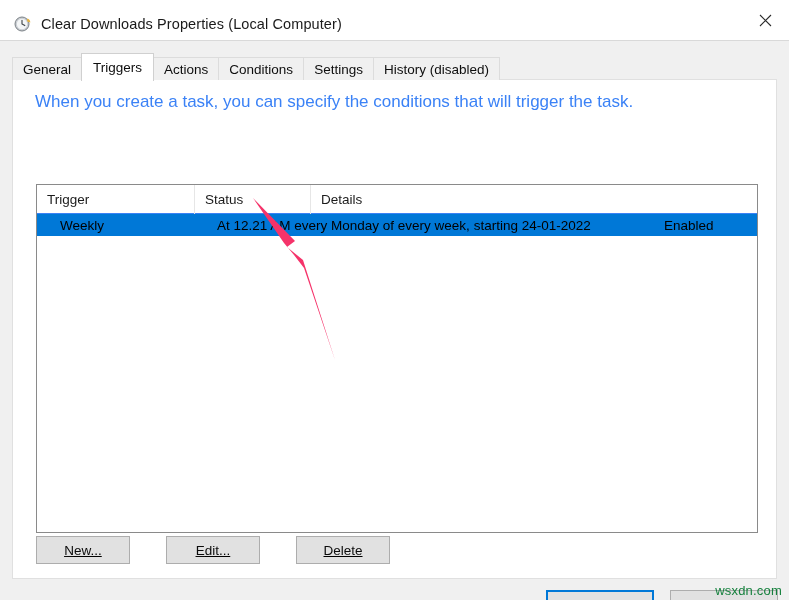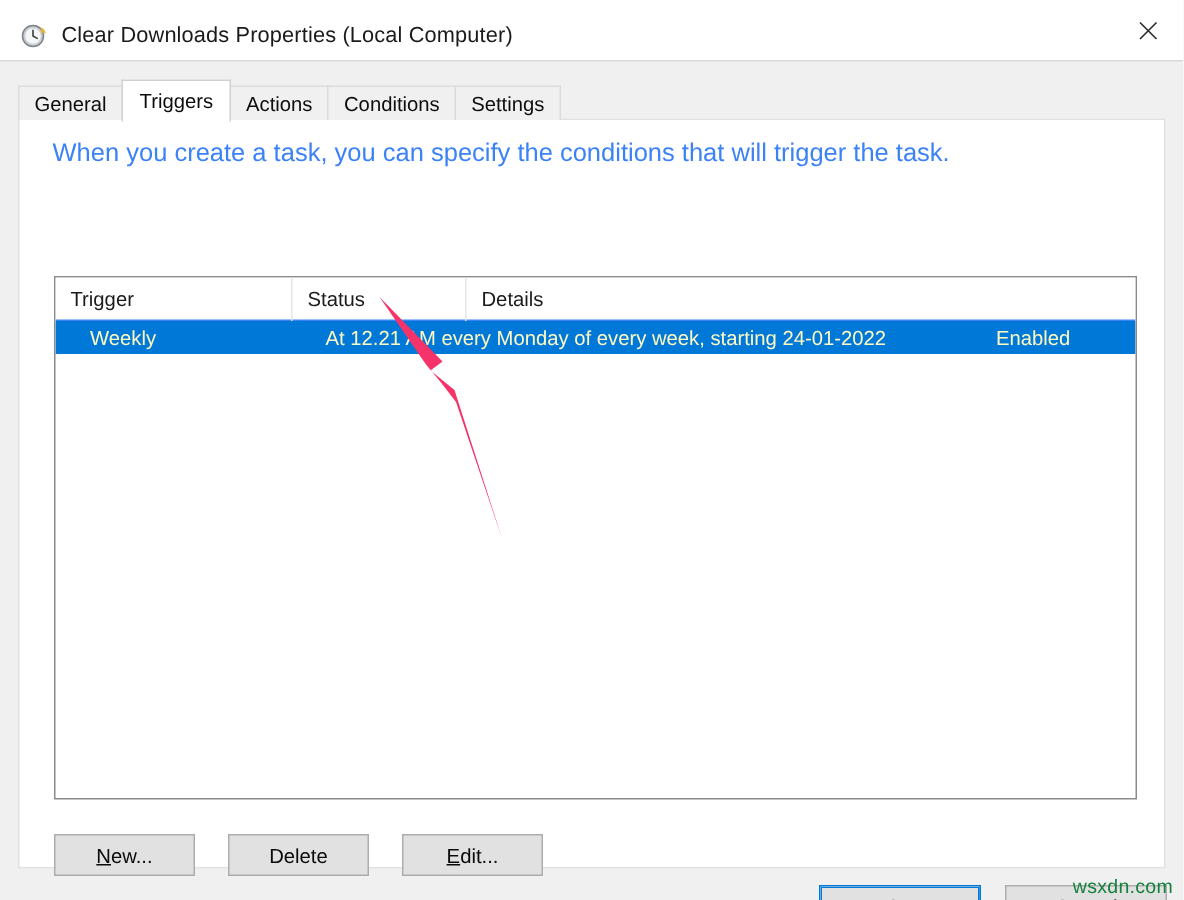--- a/index.html
+++ b/index.html
@@ -181,32 +181,33 @@
   .list-cell {
     height: 22px;
     display: flex;
     align-items: center;
     padding-left: 10px;
     box-sizing: border-box;
     font-size: 13.5px;
     white-space: nowrap;
     overflow: hidden;
   }
-  .list-row.selected .list-cell { color: #fef9c3; padding-left: 23px; }
+  .list-row.selected .list-cell { color: #000000; padding-left: 23px; }
   .cell-trigger { width: 157px; }
   .cell-details { width: 447px; }
   .cell-status  { width: 116px; }
 
   
   #action-buttons {
     position: absolute;
     left: 23px;
-    top: 476px;
-    display: flex;
-    gap: 22px;
+    top: 456px;
+    display: flex;
+    gap: 36px;
+    text-decoration: underline;
   }
   .btn {
     background: #e1e1e1;
     border: 1px solid #adadad;
     height: 28px;
     min-width: 94px;
     padding: 0 12px;
     font-size: 13.5px;
     font-family: "Liberation Sans", sans-serif;
     color: #0b0b0b;
@@ -291,20 +292,23 @@
       </div>
       <div class="tab">
         <span>Actions</span>
       </div>
       <div class="tab">
         <span>Conditions</span>
       </div>
       <div class="tab">
         <span>Settings</span>
       </div>
+      <div class="tab">
+        <span>History (disabled)</span>
+      </div>
     </div>
 
     <div id="content">
 
       <div id="intro-text">When you create a task, you can specify the conditions that will trigger the task.</div>
 
       <div id="listview">
 
         <div id="list-header">
           <div class="col-head col-trigger">
@@ -324,24 +328,24 @@
           <div class="list-cell cell-status">Enabled</div>
         </div>
 
       </div>
 
       <div id="action-buttons">
         <div class="btn">
             <span><u>N</u><span>ew...</span></span>
           </div>
         <div class="btn">
+            <span><u>E</u><span>dit...</span></span>
+          </div>
+        <div class="btn">
             <span>Delete</span>
-          </div>
-        <div class="btn">
-            <span><u>E</u><span>dit...</span></span>
           </div>
       </div>
 
     </div>
 
     <div id="footer-buttons">
       <div class="btn btn-footer default">
         <span>OK</span>
       </div>
       <div class="btn btn-footer">

